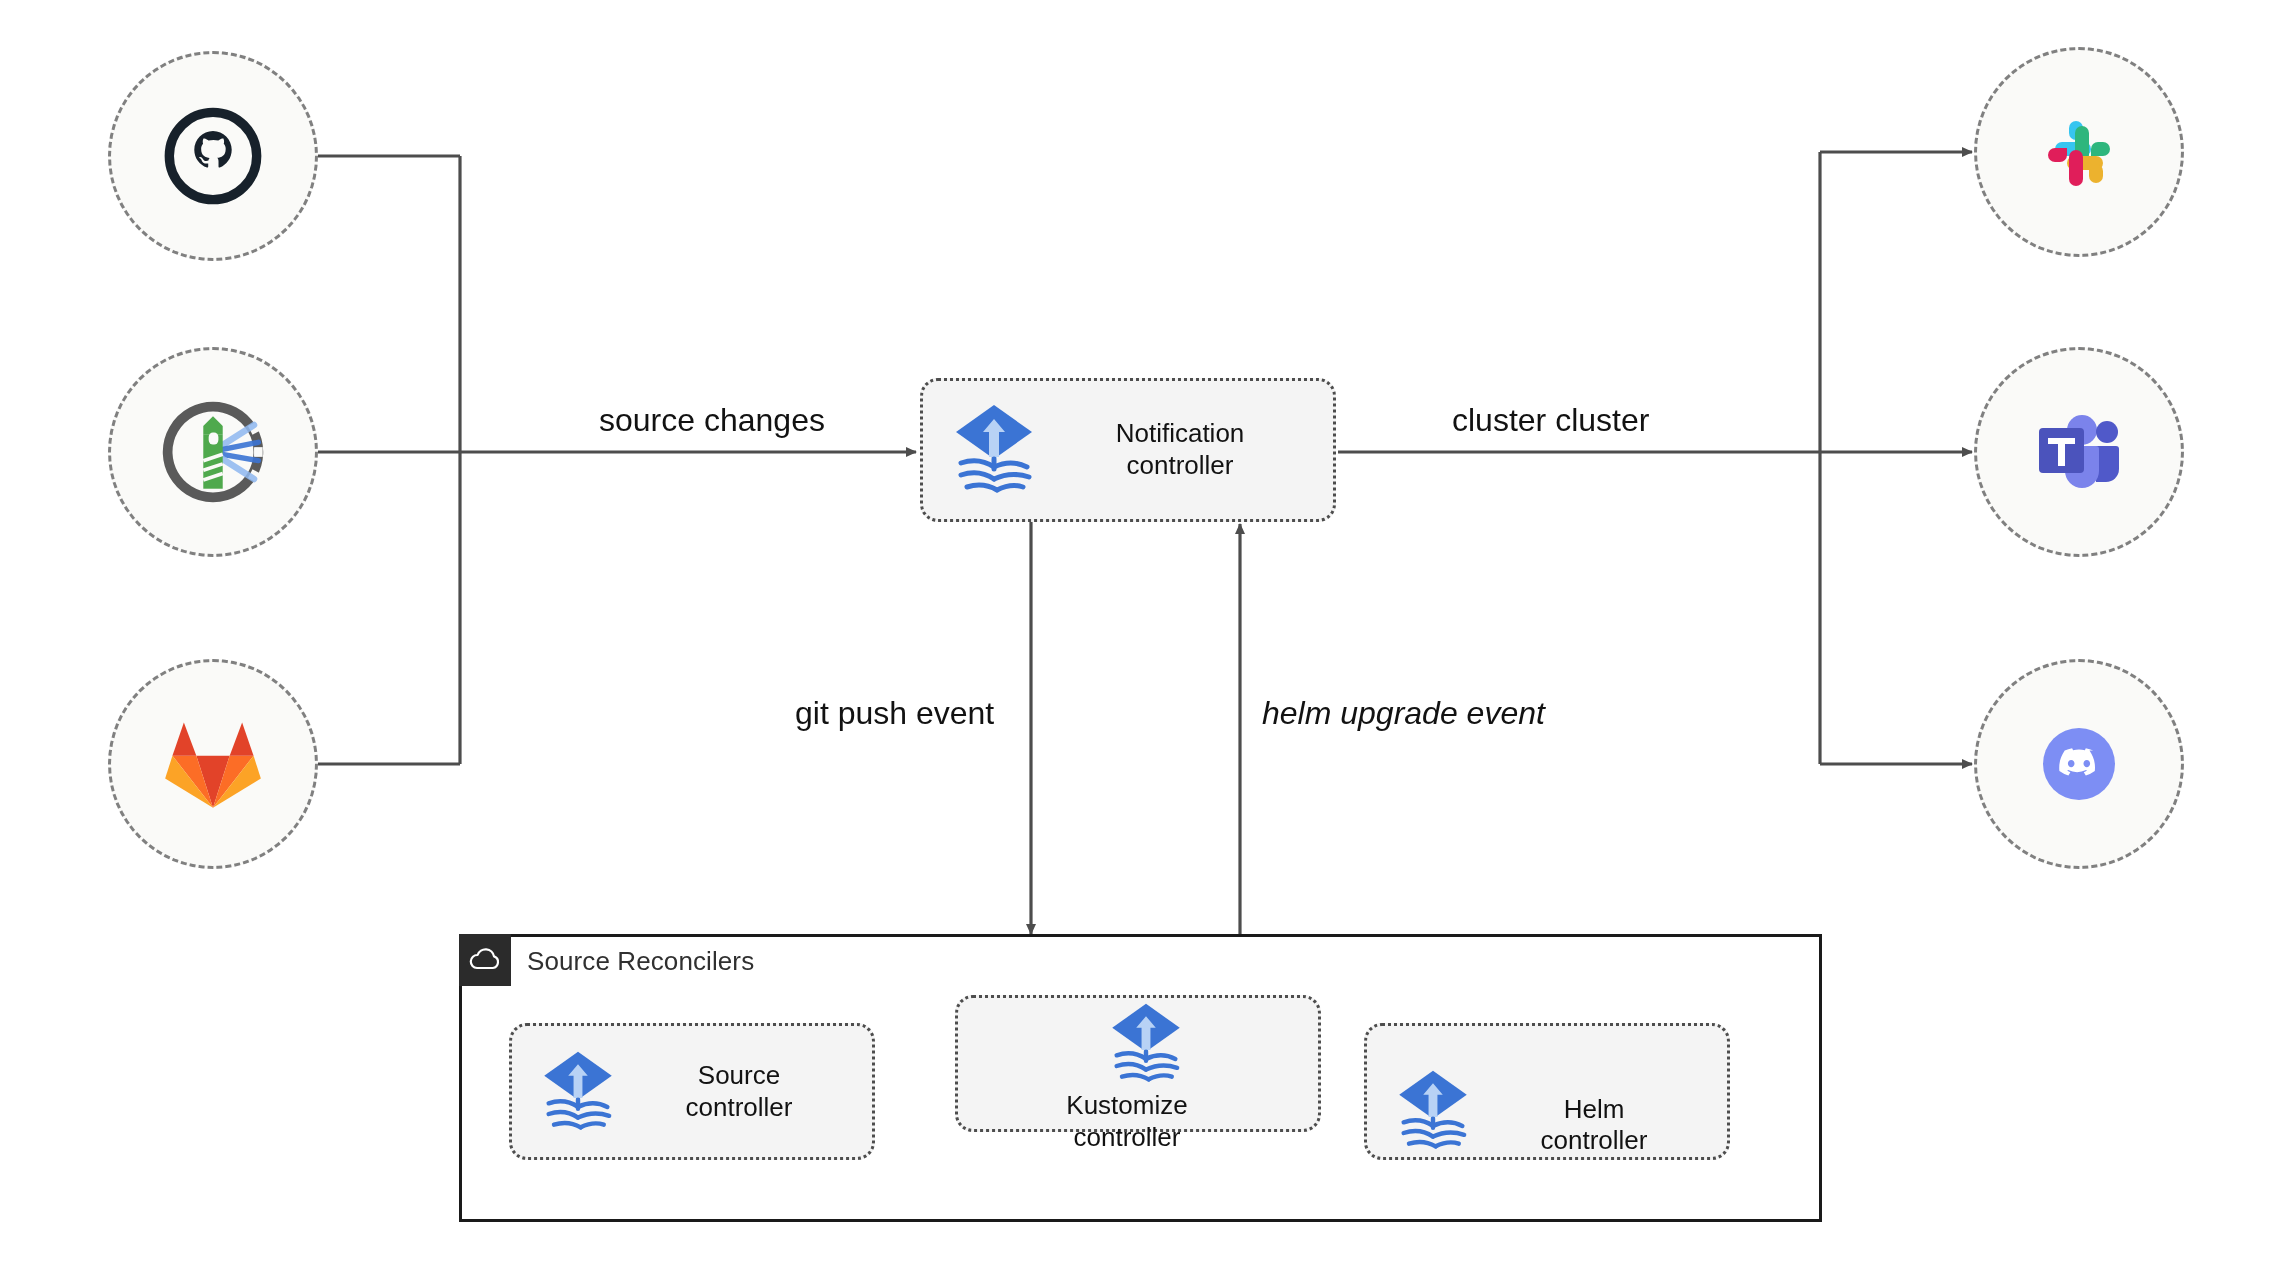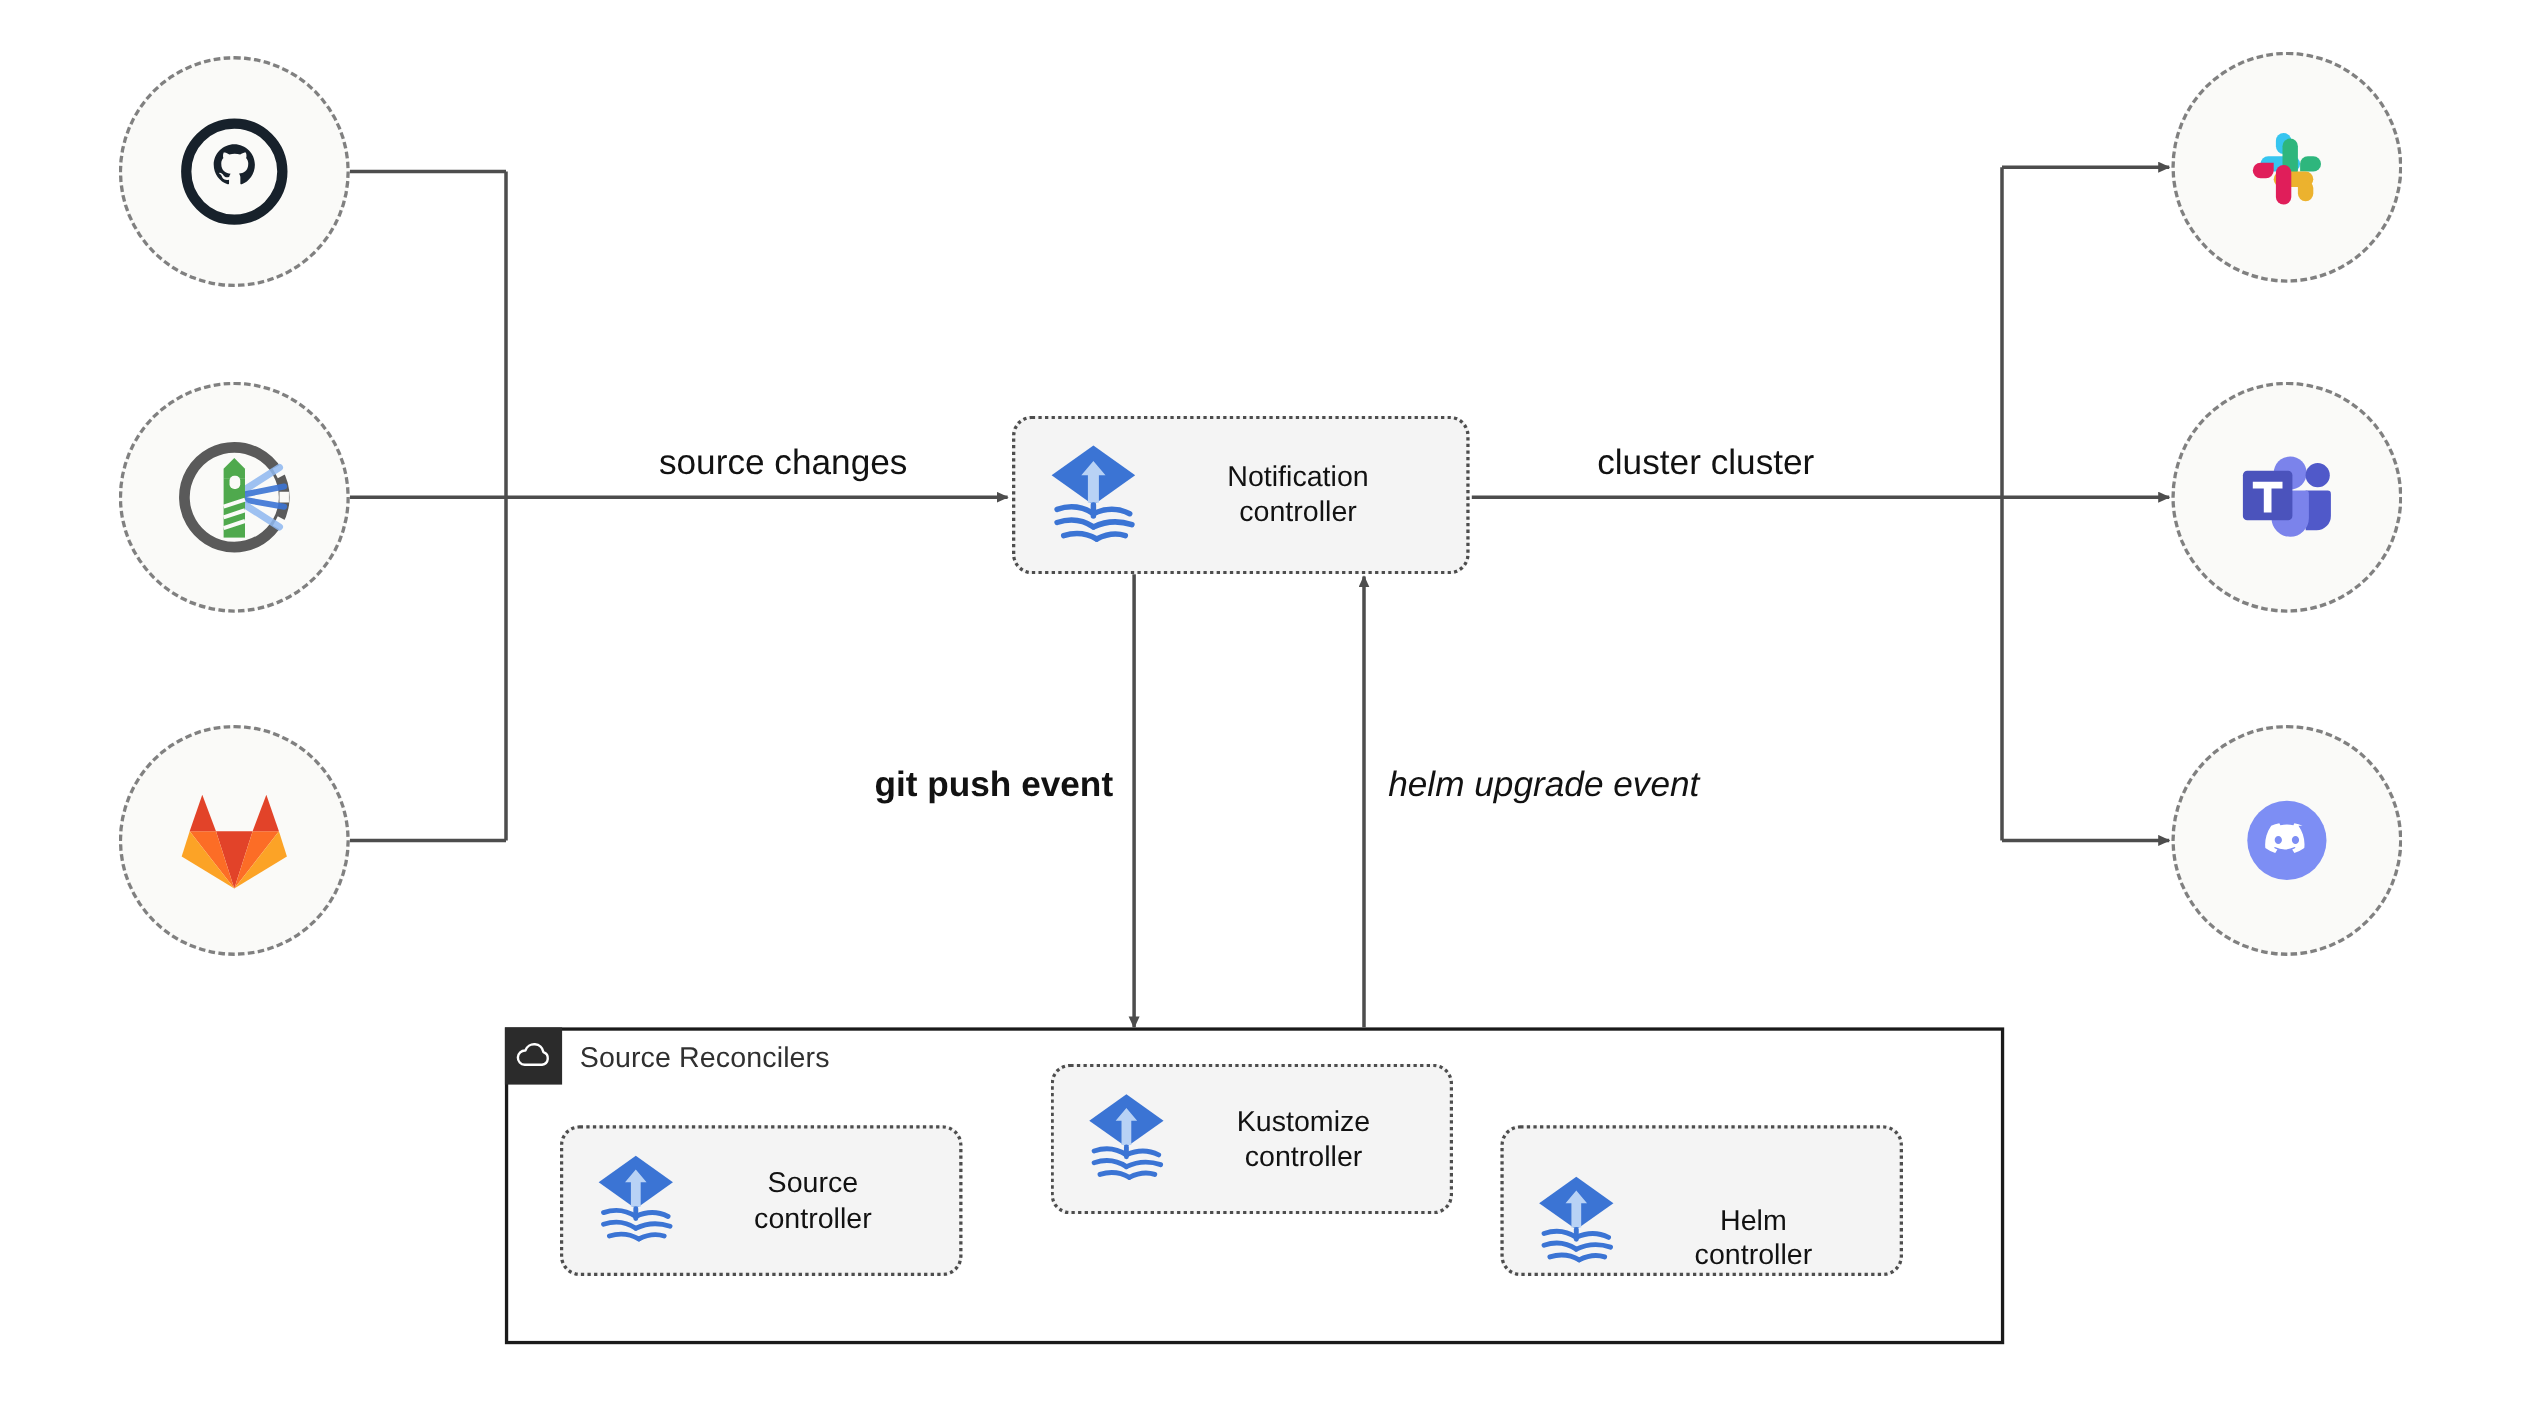--- a/index.html
+++ b/index.html
@@ -296,21 +296,21 @@
           <path d="M45 80 Q62 72 80 78"></path>
           <path d="M48 91 Q62 84 74 88"></path>
           <path d="M45 60 L45 70"></path>
         </g>
       </svg>
     </span>
     <span class="ctrl-label">Source
 controller</span>
   </div>
 
-  <div class="ctrl-box" style="left:955px; top:967px; width:366px; height:137px;">
+  <div class="ctrl-box" style="left:955px; top:995px; width:366px; height:137px;flex-direction:column;">
     <span class="ctrl-icon">
       <svg width="80" height="88" viewBox="0 0 90 98">
         <path d="M45 6 L83 33 L45 60 L7 33 z" fill="#3b74d4"></path>
         <path d="M45 20 L56 33 L50 33 L50 58 L40 58 L40 33 L34 33 z" fill="#b8d2f5"></path>
         <g stroke="#3b74d4" stroke-width="5" fill="none" stroke-linecap="round">
           <path d="M12 64 Q30 58 45 68"></path>
           <path d="M12 76 Q30 70 45 80"></path>
           <path d="M18 88 Q34 83 48 91"></path>
           <path d="M45 68 Q62 60 78 68"></path>
           <path d="M45 80 Q62 72 80 78"></path>
@@ -340,17 +340,17 @@
       </svg>
     </span>
     <span class="ctrl-label">Helm
 controller</span>
   </div>
 
   <div class="edge-label" style="left:599px; top:402px;">source changes</div>
 
   <div class="edge-label" style="left:1452px; top:402px;">cluster cluster</div>
 
-  <div class="edge-label" style="left:795px; top:695px;font-weight:bold;">git push event</div>
+  <div class="edge-label" style="left:795px; top:695px;">git push event</div>
 
   <div class="edge-label" style="left:1262px; top:695px;font-style:italic;">helm upgrade event</div>
 
 </div>
 
 </body></html>

